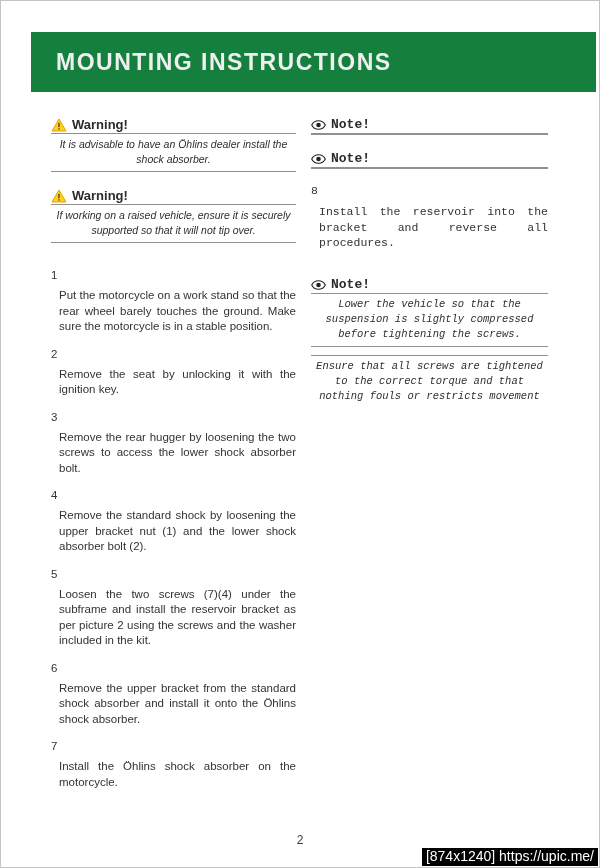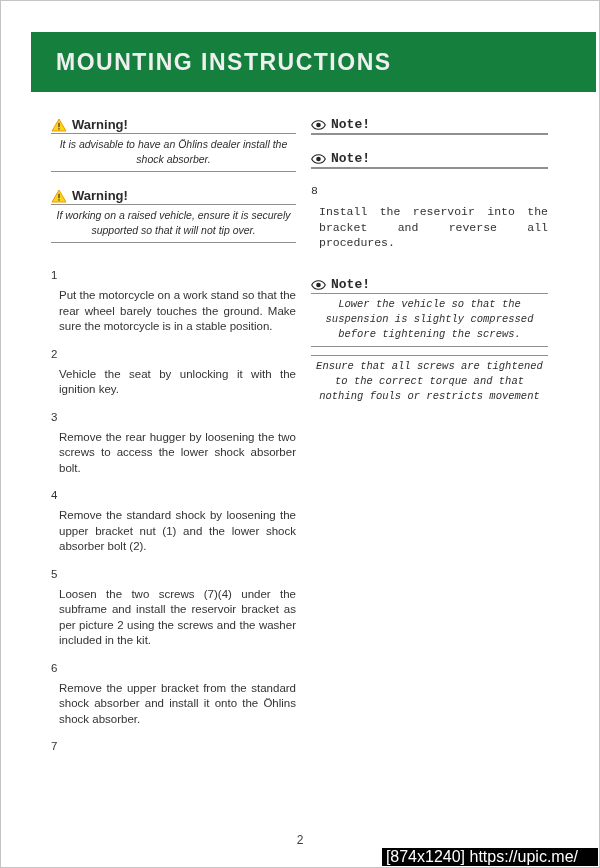--- a/index.html
+++ b/index.html
@@ -69,23 +69,23 @@
     position:absolute;
     bottom:20px; left:0; right:0;
     text-align:center;
     font-size:12px; color:#3b3b3b;
   }
   .watermark {
     position:absolute;
     right:1px; bottom:1px;
     background:#000000;
     color:#ffffff;
-    font-size:16px;
+    font-size:14px;
     line-height:15px;
-    padding:1px 20px 2px 4px;
+    padding:1px 4px 2px 4px;
     white-space:nowrap;
   }
 </style>
 </head>
 <body>
 
 <div class="page">
 
   <div class="header-bar">
     <div class="header-title">MOUNTING INSTRUCTIONS</div>
@@ -127,40 +127,41 @@
         <div class="rule"></div>
       </section>
 
       <div class="steps">
         <div class="step">
           <div class="step-num">1</div>
           <div class="step-text">Put the motorcycle on a work stand so that the rear wheel barely touches the ground. Make sure the motorcycle is in a stable position.</div>
         </div>
         <div class="step">
           <div class="step-num">2</div>
-          <div class="step-text">Vehicle the seat by unlocking it with the ignition key.</div>
+          <div class="step-text">Remove the seat by unlocking it with the ignition key.</div>
         </div>
         <div class="step">
           <div class="step-num">3</div>
           <div class="step-text">Remove the rear hugger by loosening the two screws to access the lower shock absorber bolt.</div>
         </div>
         <div class="step">
           <div class="step-num">4</div>
           <div class="step-text">Remove the standard shock by loosening the upper bracket nut (1) and the lower shock absorber bolt (2).</div>
         </div>
         <div class="step">
           <div class="step-num">5</div>
           <div class="step-text">Loosen the two screws (7)(4) under the subframe and install the reservoir bracket as per picture 2 using the screws and the washer included in the kit.</div>
         </div>
         <div class="step">
           <div class="step-num">6</div>
           <div class="step-text">Remove the upper bracket from the standard shock absorber and install it onto the Öhlins shock absorber.</div>
         </div>
         <div class="step">
           <div class="step-num">7</div>
+          <div class="step-text">Install the Öhlins shock absorber on the motorcycle.</div>
         </div>
       </div>
     </div>
 
     <div class="col-right">
 
       <section class="alert">
         <div class="alert-head">
           <span class="icon">
             <svg width="15" height="10" viewBox="0 0 15 10">

